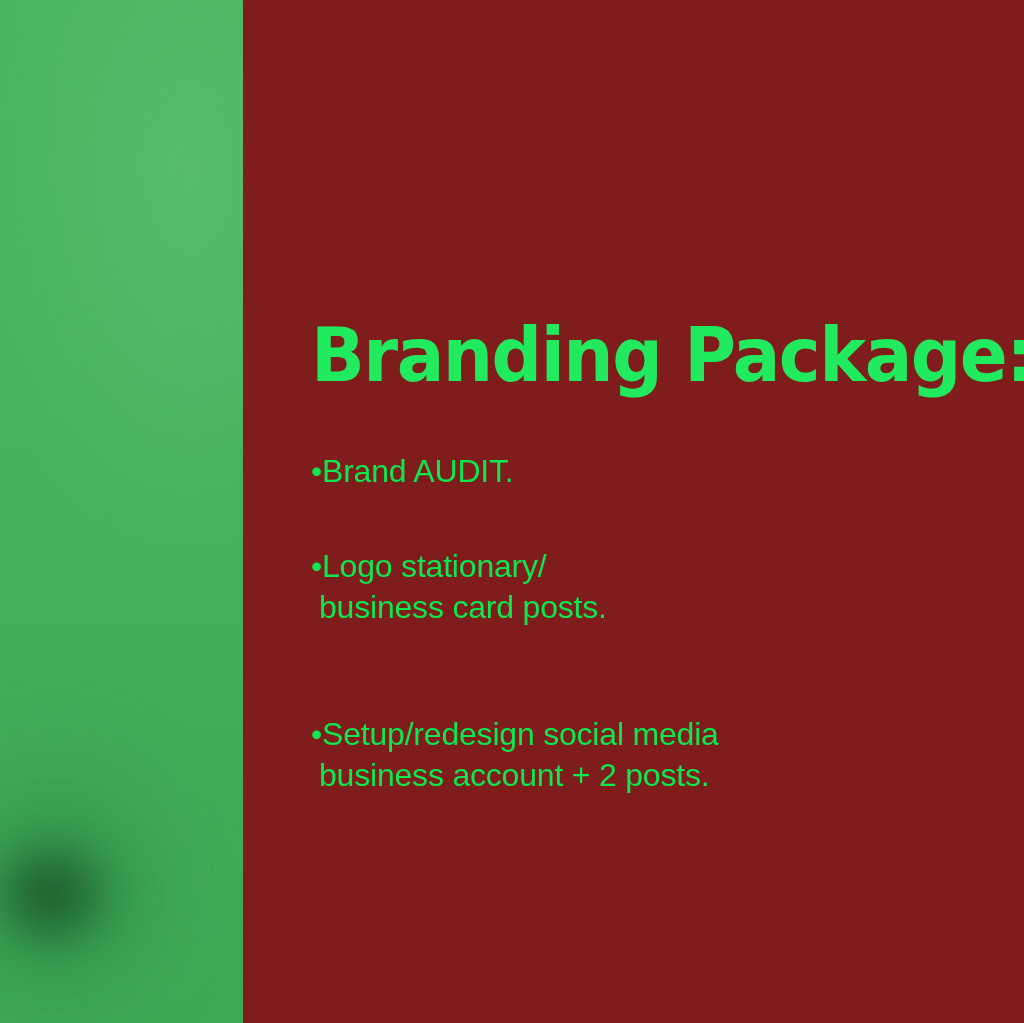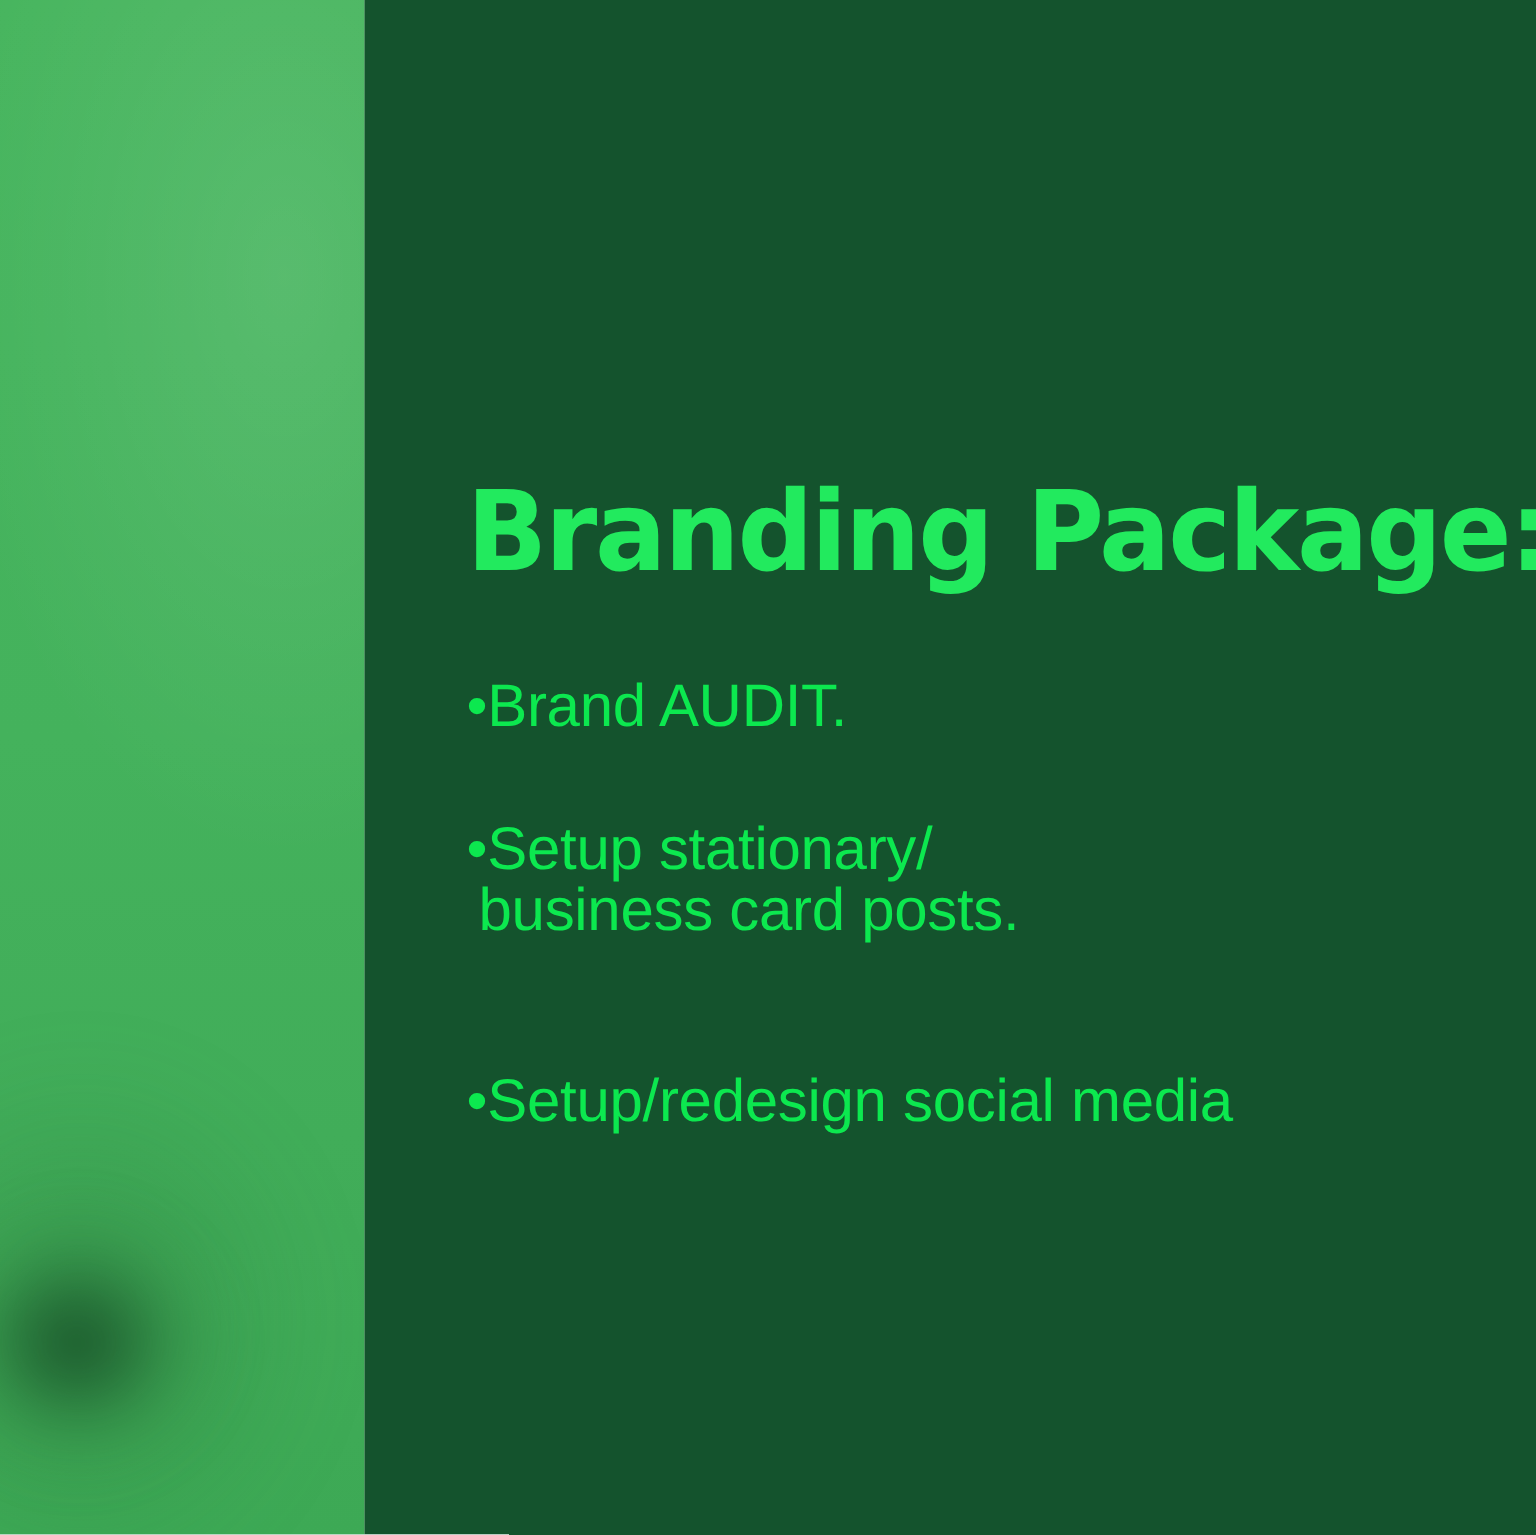--- a/index.html
+++ b/index.html
@@ -86,21 +86,21 @@
     filter: blur(24px);
   }
 
   
   .content {
     position: absolute;
     left: 243px;
     top: 0;
     width: 781px;
     height: 1023px;
-    background: #14532d;
+    background: #7f1d1d;
   }
 
   .title {
     position: absolute;
     left: 68px;
     top: 318px;
     font-family: "DejaVu Sans", sans-serif;
     font-size: 74px;
     font-weight: 700;
     letter-spacing: -1.6px;
@@ -114,21 +114,21 @@
   .bullet-list {
     position: absolute;
     left: 68px;
     top: 410px;
     width: 600px;
     list-style: none;
   }
 
   .bullet-item {
     font-family: "Liberation Sans", sans-serif;
-    font-size: 40px;
+    font-size: 32px;
     font-weight: 400;
     color: #0ce84f;
     line-height: 41px;
     letter-spacing: -0.2px;
     white-space: pre-line;
     text-indent: 0;
     padding-left: 0;
   }
 
   .bullet-item.gap-lg   { margin-bottom: 13px; }
@@ -160,24 +160,25 @@
     <div class="title">Branding Package:</div>
 
     <ul class="bullet-list">
 
       <li class="bullet-item gap-lg">
         <span class="dot">•</span><span>Brand AUDIT.</span>
       </li>
 
 
       <li class="bullet-item gap-sm">
-        <span class="dot">•</span><span>Setup stationary/</span>
+        <span class="dot">•</span><span>Logo stationary/</span>
         <span class="wrap">business card posts.</span>
       </li>
 
       <li class="bullet-item">
         <span class="dot">•</span><span>Setup/redesign social media</span>
+        <span class="wrap">business account + 2 posts.</span>
       </li>
 
     </ul>
 
   </div>
 </div>
 
 </body></html>

